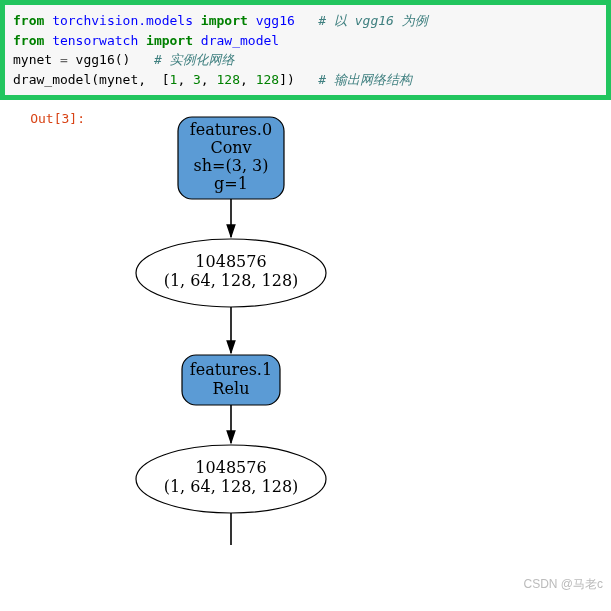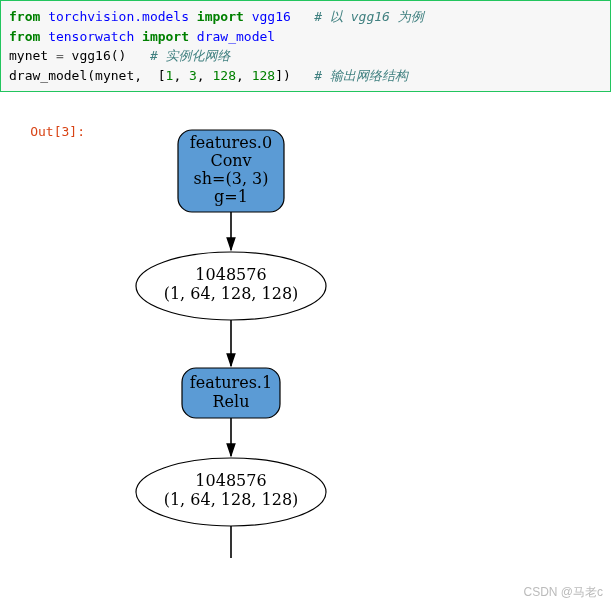--- a/index.html
+++ b/index.html
@@ -1,45 +1,45 @@
 <!DOCTYPE html>
 <html><head>
 <meta charset="utf-8">
 <style>
   body{margin:0;font-family:"DejaVu Sans Mono","Courier New",monospace;font-size:13px;background:#fff;color:#000;width:611px}
   .cell{display:flex;align-items:flex-start}
   .prompt{width:85px;flex:0 0 85px;text-align:right;padding:6px 10px 0 0;font-family:"DejaVu Sans Mono",monospace}
   .in-prompt{color:#303f9f}
   .out-prompt{color:#d84315}
-  .code-area{flex:1;background:#f7f7f7;border:1px solid #22c55e;padding:6px 8px;line-height:1.5;white-space:pre}
+  .code-area{flex:1;background:#f7f7f7;border:5px solid #22c55e;padding:6px 8px;line-height:1.5;white-space:pre}
   .kw{color:#008000;font-weight:bold}
   .mod{color:#0000ff}
   .cm{color:#408080;font-style:italic}
   .num{color:#008000}
   .op{color:#666}
   .output-area{flex:1;position:relative;height:480px}
   svg{display:block}
   .node-box{fill:#5B9BD5;stroke:#000;stroke-width:1.2}
   .node-text{font-family:"DejaVu Serif","Times New Roman",serif;font-size:16px;text-anchor:middle}
   .ellipse{fill:#fff;stroke:#000;stroke-width:1.2}
   .arrow{stroke:#000;stroke-width:1.6;fill:none}
   .arrowhead{fill:#000}
-  .watermark{position:fixed;right:8px;bottom:10px;color:#bbb;font-size:12px;font-family:sans-serif}
+  .watermark{position:fixed;right:8px;bottom:18px;color:#bbb;font-size:12px;font-family:sans-serif}
 </style>
 </head>
 <body>
 
 <div class="cell">
   <div class="code-area"><span class="kw">from</span><span class="mod"> torchvision.models </span><span class="kw">import</span><span class="mod"> vgg16</span><span>   </span><span class="cm"># 以 vgg16 为例</span>
 <span class="kw">from</span><span class="mod"> tensorwatch </span><span class="kw">import</span><span class="mod"> draw_model</span>
 <span>mynet </span><span class="op">=</span><span> vgg16()   </span><span class="cm"># 实例化网络</span>
 <span>draw_model(mynet,  [</span><span class="num">1</span><span>, </span><span class="num">3</span><span>, </span><span class="num">128</span><span>, </span><span class="num">128</span><span>])   </span><span class="cm"># 输出网络结构</span></div>
 </div>
 
-<div class="cell" style="margin-top:26px">
+<div class="cell" style="margin-top:5px">
   <div class="prompt out-prompt">Out[3]:</div>
   <div class="output-area">
     <svg width="520" height="520">
       <defs>
         <marker id="ah" markerWidth="10" markerHeight="10" refX="8" refY="3" orient="auto">
           <path d="M0,0 L9,3 L0,6 z" class="arrowhead"></path>
         </marker>
       </defs>
 
       <rect class="node-box" x="83" y="12" width="106" height="82" rx="14" ry="14"></rect>

